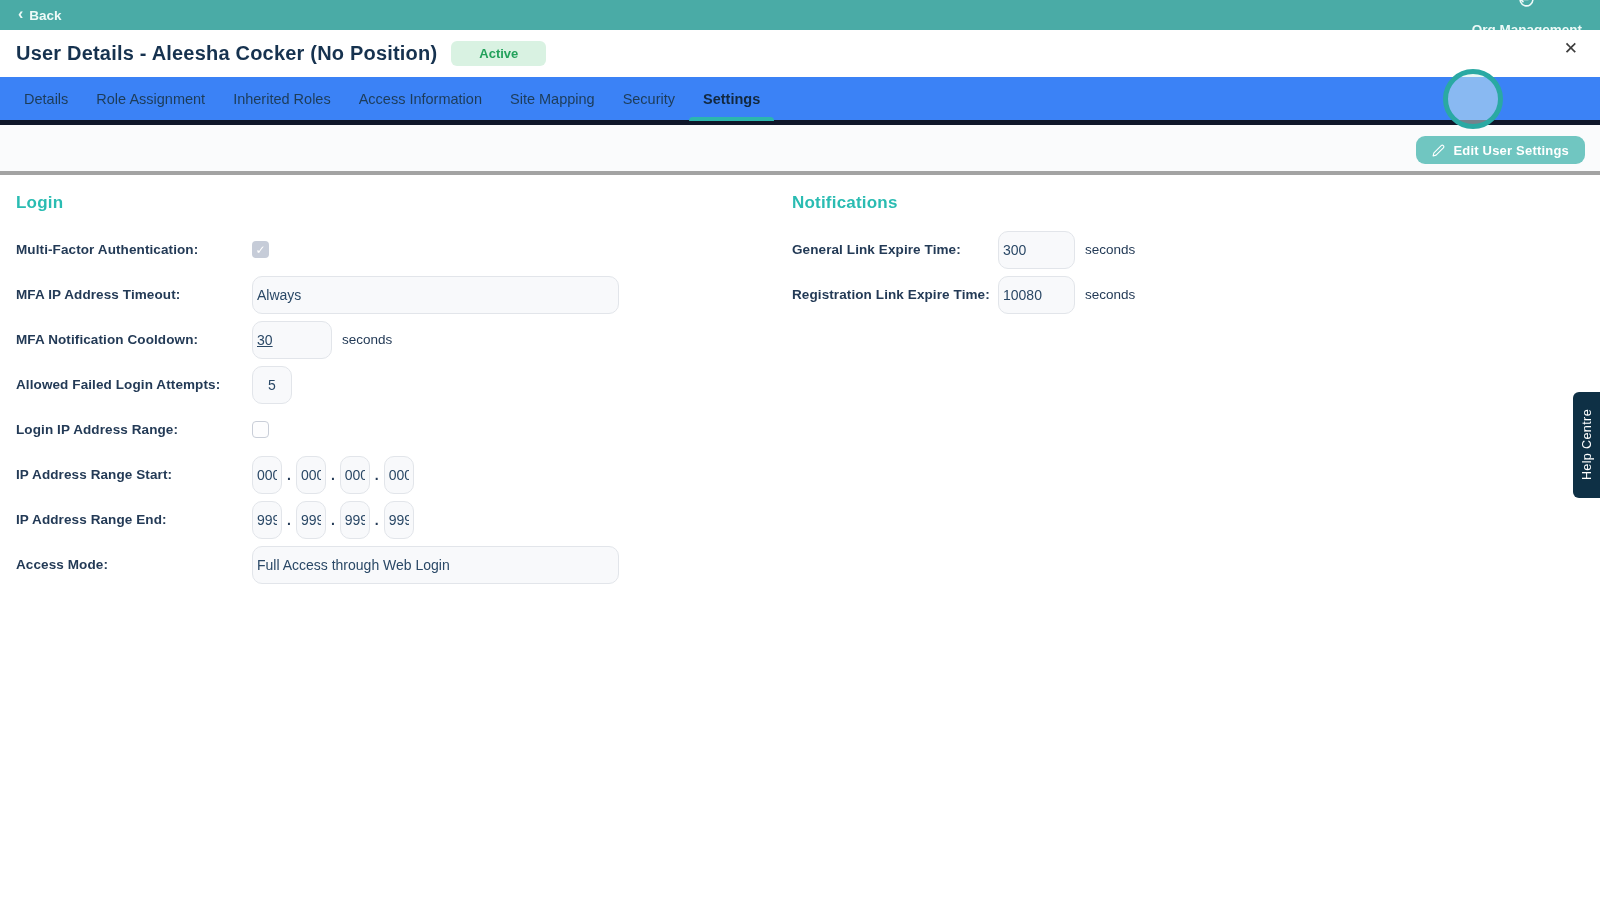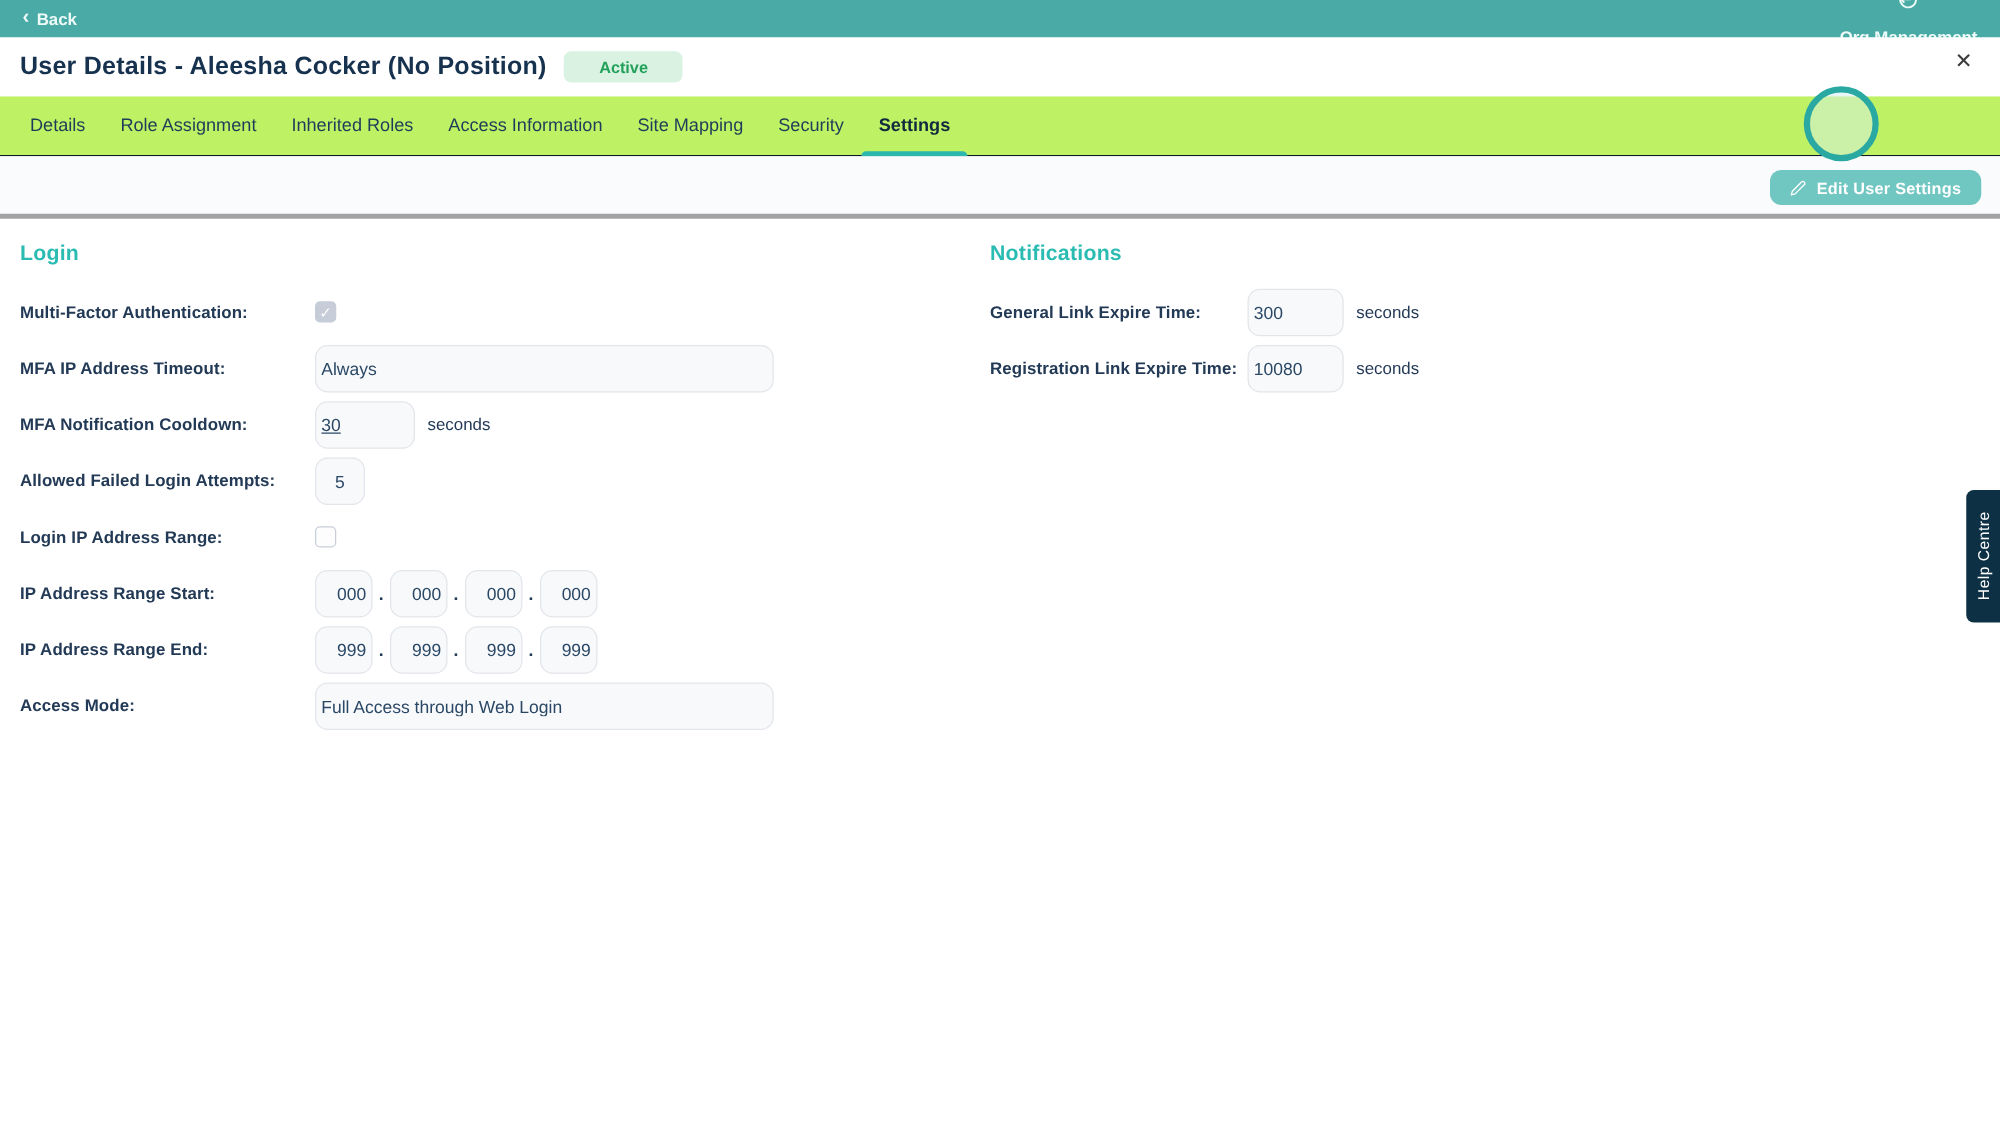--- a/index.html
+++ b/index.html
@@ -17,21 +17,21 @@
 
   
   .header { height:47px; display:flex; align-items:center; padding:0 16px; position:relative; background:#fff; }
   .page-title { font-size:20px; font-weight:700; color:var(--title-navy,#16324f); letter-spacing:.2px; }
   .status-badge { margin-left:14px; background:var(--badge-bg,#d9f2e2); color:var(--badge-text,#23a15b);
     font-size:13px; font-weight:700; padding:5px 28px; border-radius:6px; }
   .close-x { position:absolute; right:22px; top:10px; font-size:17px; color:#3c3c3c; cursor:pointer; line-height:1; }
 
   
   .tabbar { height:48px; display:flex; align-items:stretch; padding-left:10px;
-    border-bottom:1px solid #0f172a; background:#bef264; }
+    border-bottom:5px solid #0f172a; background:#3b82f6; }
   .tab { position:relative; display:flex; align-items:center; padding:0 14px;
     font-size:14.5px; font-weight:500; color:#1d3c59; cursor:pointer; }
   .tab.active { font-weight:700; color:#12283f; }
   .tab.active::after { content:""; position:absolute; left:0; right:0; bottom:-1px; height:4px;
     background:var(--accent,#2bb7ae); border-radius:4px 4px 0 0; }
 
   
   .toolbar { height:50px; background:var(--toolbar-bg,#fafbfc); border-bottom:4px solid #a3a3a3; position:relative; }
   .edit-btn { position:absolute; right:15px; top:11px; height:28px; display:flex; align-items:center; gap:8px;
     background:var(--button-bg,#70c6c1); color:#fff; border:none; border-radius:9px; padding:0 16px;
@@ -51,21 +51,21 @@
   .col-right .f-label { width:206px; }
   .suffix { margin-left:10px; font-size:13.5px; color:var(--label-navy,#233a56); }
 
   .txt-input { height:38px; background:var(--input-bg,#f8f9fb); border:1px solid var(--input-border,#e2e5ea);
     border-radius:10px; padding:0 4px; font-size:14px; color:var(--input-text,#2a4866);
     font-family:inherit; outline:none; }
   .w-wide { width:367px; }
   .w-80 { width:80px;text-decoration:underline; }
   .w-77 { width:77px; }
   .w-40 { width:40px; text-align:center; padding:0 6px; }
-  .octet { width:46px; text-align:right; padding:0 4px; }
+  .octet { width:30px; text-align:right; padding:0 4px; }
   .dot { margin:0 5px; color:#233a56; font-weight:700; align-self:flex-end; padding-bottom:14px; font-size:14px; }
   .ip-group { display:flex; align-items:center; height:45px; }
 
   .checkbox { width:17px; height:17px; border-radius:4px; display:flex; align-items:center;
     justify-content:center; cursor:pointer; }
   .checkbox.checked { background:#c6ccd8; }
   .checkbox.checked .tick { color:#fff; font-size:12px; font-weight:700; line-height:1; }
   .checkbox.unchecked { background:#fdfdfe; border:1px solid #c9ced8; }
 
   

